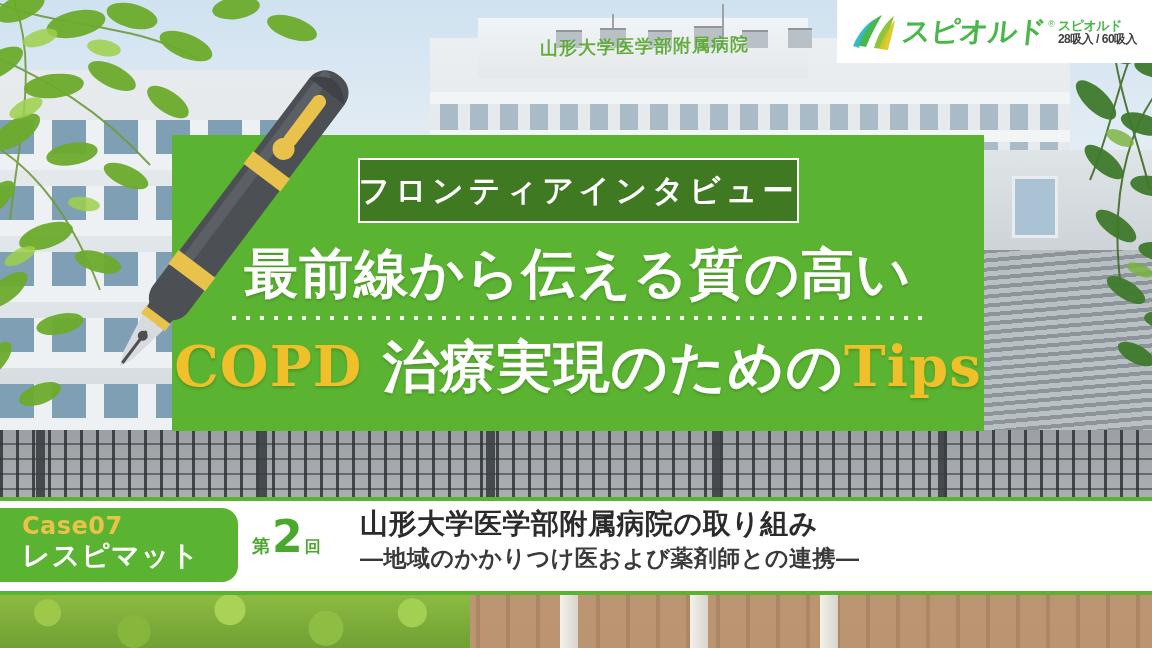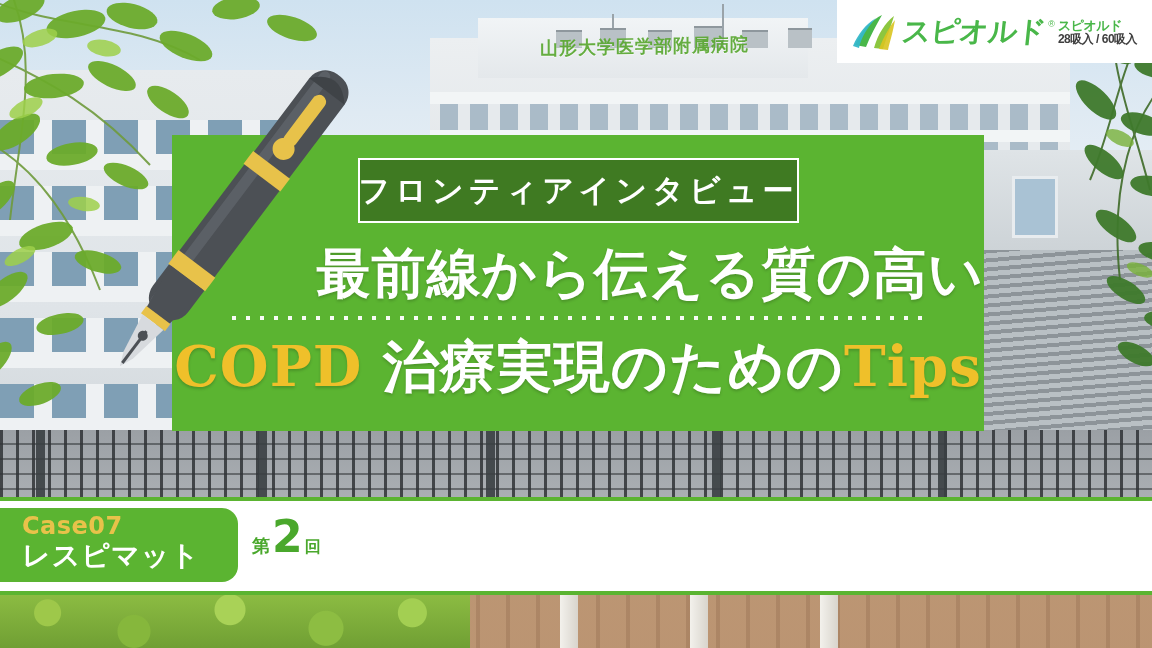--- a/index.html
+++ b/index.html
@@ -134,21 +134,21 @@
     background:#3f7a22;border:2px solid #ffffff;
     display:flex;align-items:center;justify-content:center;
   }
   .kicker-text{
     color:#ffffff;font-size:31px;font-weight:bold;letter-spacing:5px;
     font-family:"DejaVu Sans",sans-serif;
     white-space:nowrap;
   }
   .line1{
     position:absolute;left:172px;top:238px;width:812px;
-    text-align:right;color:#ffffff;
+    text-align:center;color:#ffffff;
     font-size:54px;font-weight:bold;letter-spacing:1px;
     font-family:"DejaVu Serif","Liberation Serif",serif;
     text-shadow:0 2px 3px rgba(0,0,0,.18);
     white-space:nowrap;
   }
   .dotline{
     position:absolute;left:232px;top:316px;width:700px;height:4px;
     background:repeating-linear-gradient(90deg,#ffffff 0 4px,rgba(255,255,255,0) 4px 14px);
     opacity:.95;
   }
@@ -402,14 +402,18 @@
     <div class="case-no">Case07</div>
     <div class="case-name">レスピマット</div>
   </div>
 
   <div class="episode">
     <span class="ep-pre">第</span>
     <span class="ep-num">2</span>
     <span class="ep-post">回</span>
   </div>
 
+  <div class="bar-texts">
+    <div class="bar-title">山形大学医学部附属病院の取り組み</div>
+    <div class="bar-sub">―地域のかかりつけ医および薬剤師との連携―</div>
+  </div>
 
 </div>
 
 </body></html>

